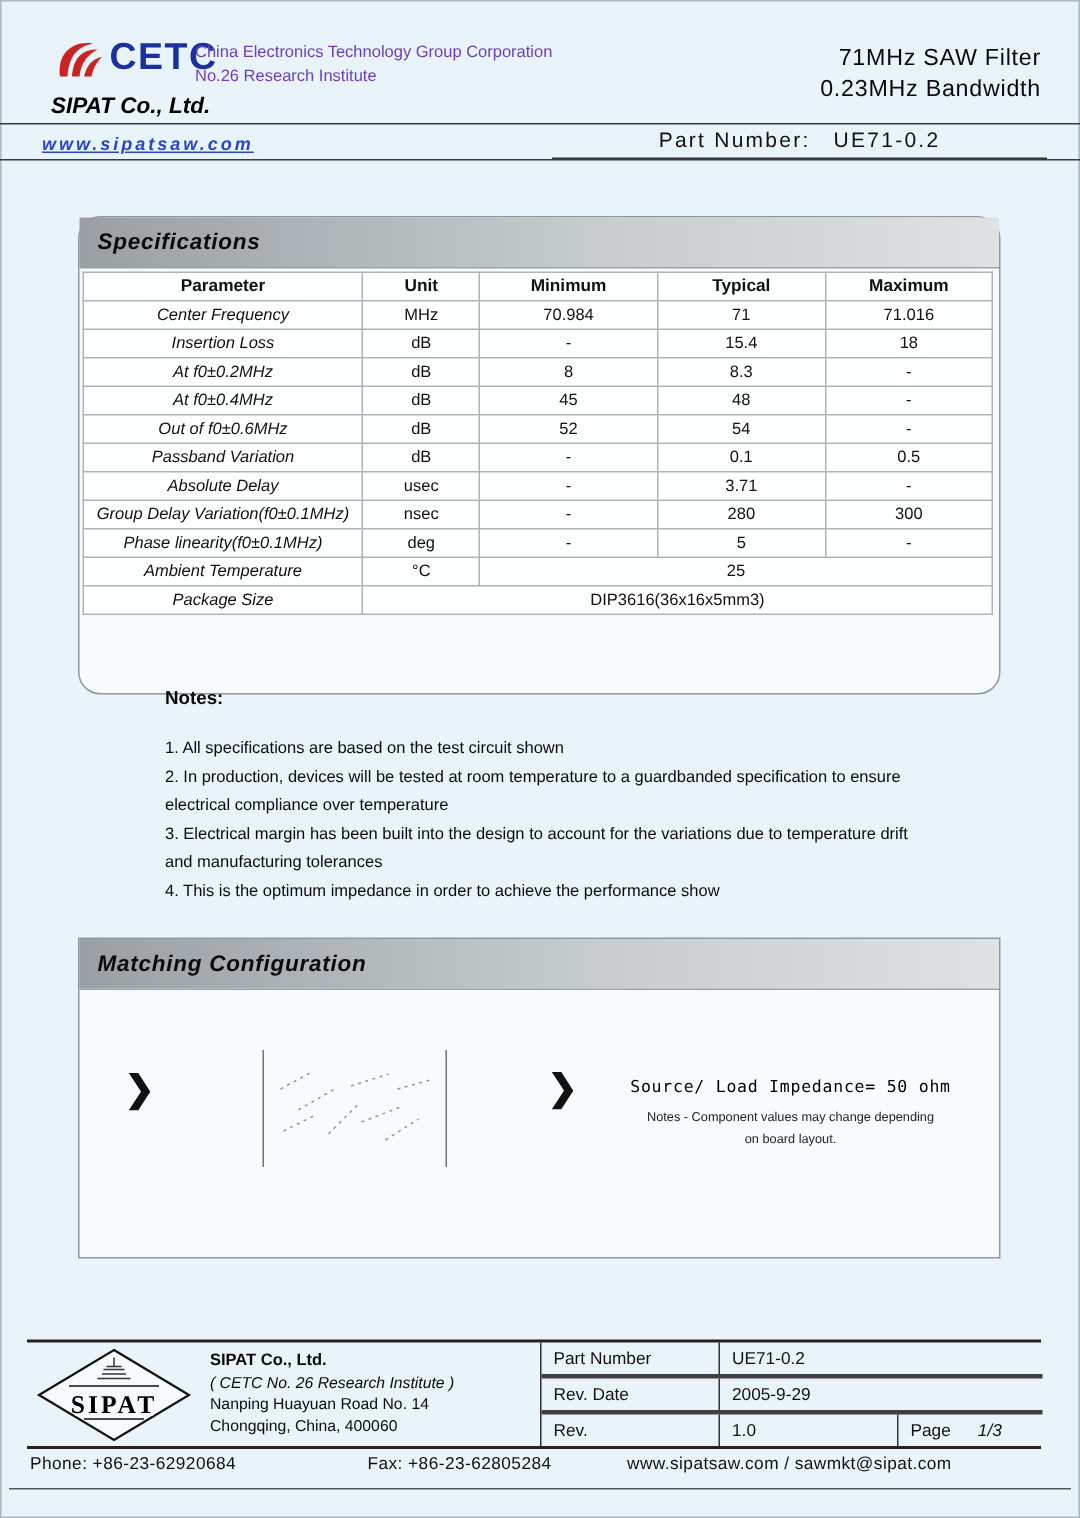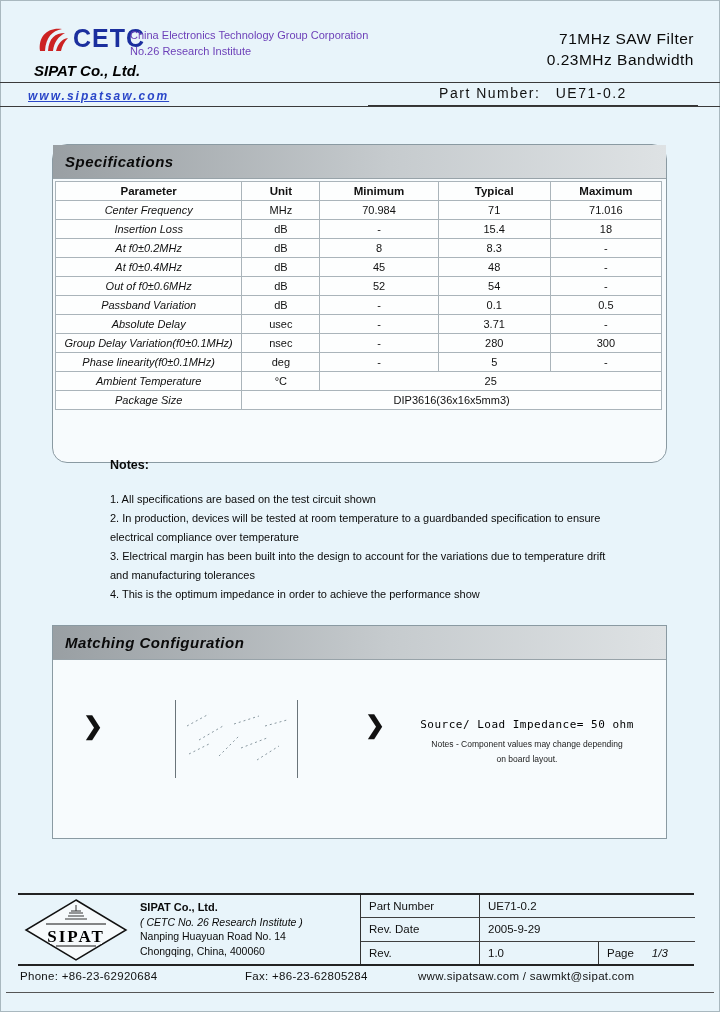--- a/index.html
+++ b/index.html
@@ -53,21 +53,21 @@
   .match-note2{margin-top:5px;}
   
   .footer{position:absolute;left:18px;top:893px;width:676px;height:69px;
     border-top:2px solid #222;border-bottom:2px solid #222;}
   .footer-logo{position:absolute;left:6px;top:3px;}
   .footer-company{position:absolute;left:122px;top:5px;font-size:10.5px;line-height:14.5px;color:#0a0a0a;}
   .fc-name{font-weight:bold;font-size:11px;}
   .fc-inst{font-style:italic;}
   .footer-table{position:absolute;left:342px;top:0;width:334px;height:100%;
     border-left:1px solid #333;display:flex;flex-direction:column;font-size:11.5px;}
-  .ft-row{flex:1;display:flex;border-bottom:1px solid #404040;align-items:stretch;}
+  .ft-row{flex:1;display:flex;border-bottom:3px solid #404040;align-items:stretch;}
   .ft-row:last-child{border-bottom:none;}
   .ft-cell{display:flex;align-items:center;padding-left:8px;}
   .ft-label{width:110px;border-right:1px solid #333;}
   .ft-mid{width:110px;border-right:1px solid #333;}
   .ft-value{flex:1;}
   .ft-page-gap{margin-left:18px;font-style:italic;}
   .contact-row{position:absolute;left:20px;top:970px;width:690px;height:16px;font-size:11.5px;letter-spacing:0.3px;}
   .contact-phone{position:absolute;left:0;}
   .contact-fax{position:absolute;left:225px;}
   .contact-web{position:absolute;left:398px;cursor:pointer;}

